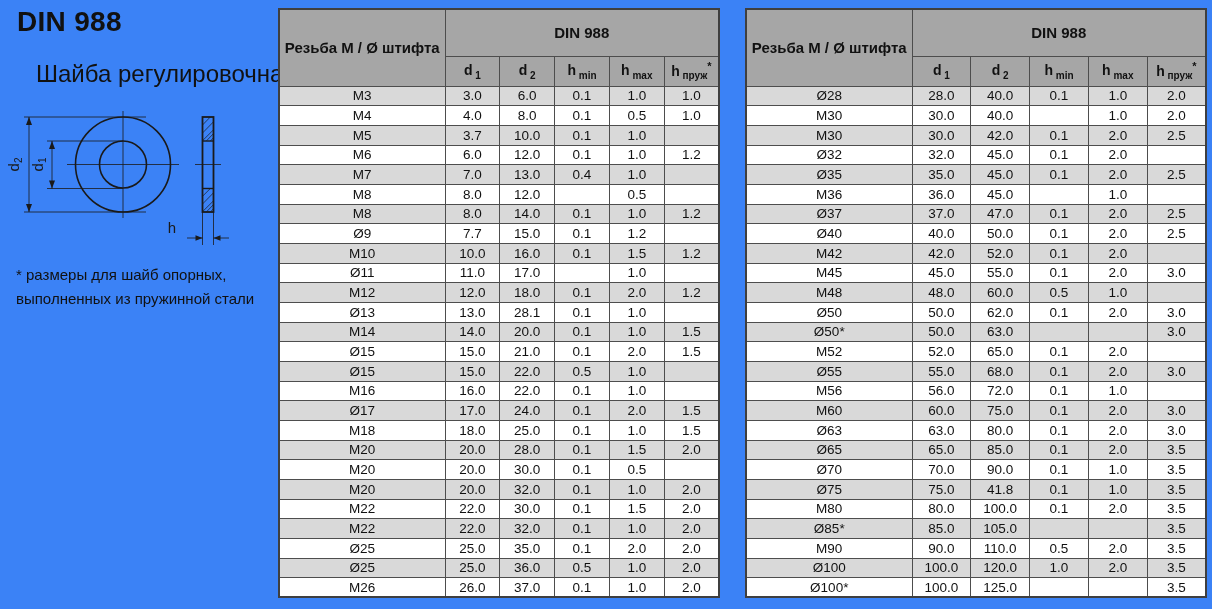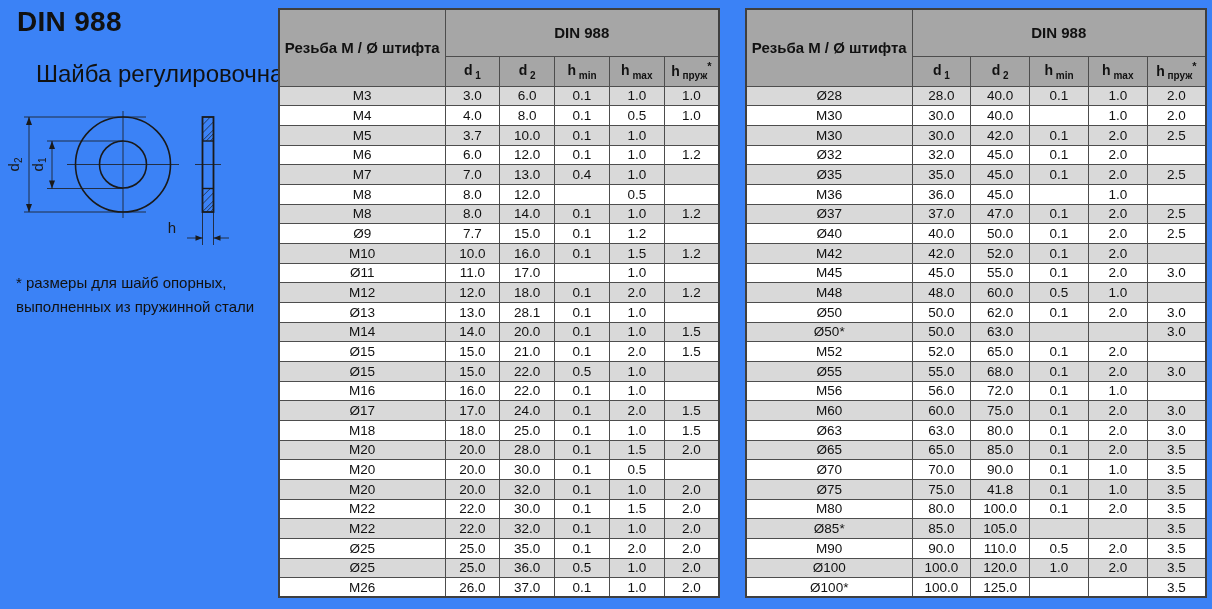--- a/index.html
+++ b/index.html
@@ -2,21 +2,21 @@
 <html><head>
 <meta charset="utf-8">
 <style>
   html,body { margin:0; padding:0; background:#fff; }
   .page {
     position:relative; width:1212px; height:609px; background:#3b82f6;
     font-family:"Liberation Sans", sans-serif; color:#111; overflow:hidden;
   }
   .page-title { position:absolute; left:17px; top:6px; font-size:28px; font-weight:700; letter-spacing:.3px; }
   .page-subtitle { position:absolute; left:16px; top:60px; font-size:24px; font-weight:400;margin-left:20px; }
-  .footnote { position:absolute; left:16px; top:263px; font-size:15px; line-height:1.6;margin-top:8px; }
+  .footnote { position:absolute; left:16px; top:263px; font-size:15px; line-height:1.6; }
   svg.drawing { position:absolute; left:0; top:105px; }
 
   table.spec-table {
     position:absolute; top:8px; border-collapse:collapse; table-layout:fixed;
     border:2px solid #3f3f3f;
   }
   #table-left  { left:278px; width:440px; }
   #table-right { left:745px; width:460px; }
   #table-left  col.c-thread, #table-right col.c-thread { width:166px; }
   #table-left  col.c-val { width:54.8px; }

